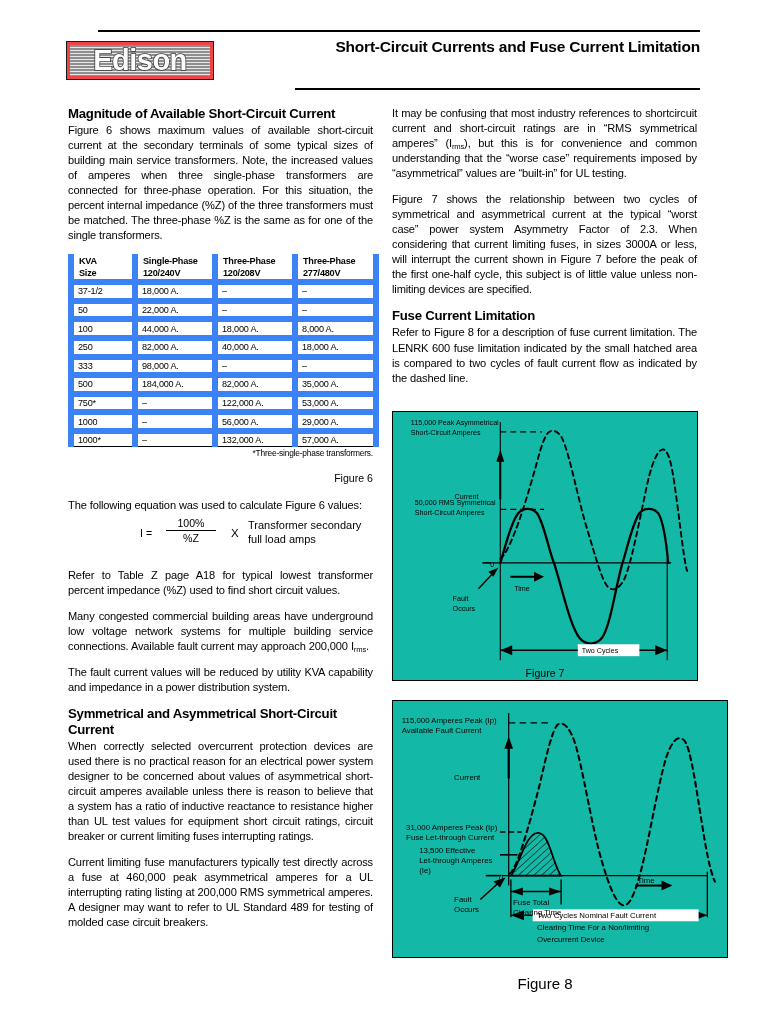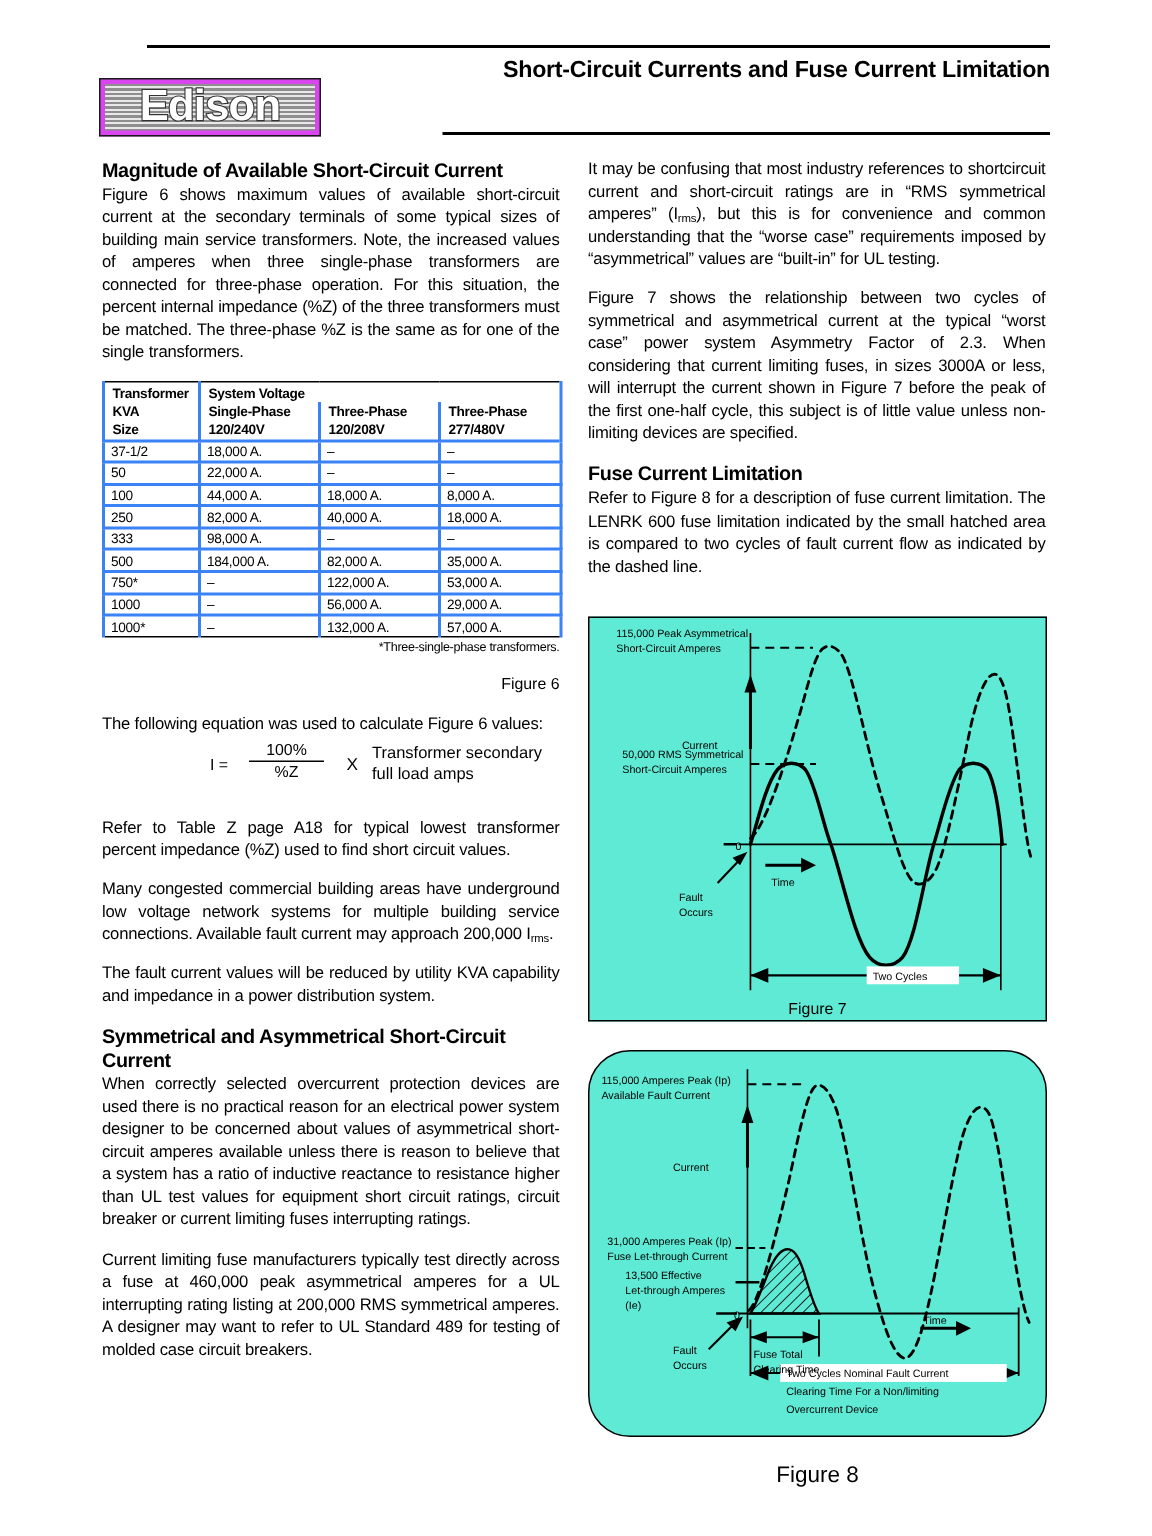--- a/index.html
+++ b/index.html
@@ -24,23 +24,23 @@
     left: 98px; top: 30px; width: 602px; height: 2px;
     background: #000;
   }
   .rule-bottom {
     position: absolute;
     left: 295px; top: 88px; width: 405px; height: 2px;
     background: #000;
   }
   #logo-box {
     position: absolute;
-    left: 66px; top: 52px; width: 146px; height: 37px;
+    left: 66px; top: 41px; width: 146px; height: 37px;
     border: 1.5px solid #1a1a1a;
-    background: #d946ef;
+    background: #ef4444;
     overflow: hidden;
   }
   #logo-inner {
     position: absolute;
     left: 3px; top: 3px; right: 3px; bottom: 3px;
     background:
       repeating-linear-gradient(
         to bottom,
         #8e8e8e 0px, #8e8e8e 1.6px,
         #e8e8e8 1.6px, #e8e8e8 3.0px
@@ -98,21 +98,21 @@
 
   
   #fig6-table {
     margin-top: 3px;
     border-collapse: collapse;
     width: 305px;
     table-layout: fixed;
     font-size: 9.1px;
   }
   #fig6-table td, #fig6-table th {
-    border: 2px solid #3b82f6;
+    border: 6px solid #3b82f6;
     padding: 0 0 0 4px;
     text-align: left;
     vertical-align: middle;
     height: 12.6px;
     font-weight: normal;
     letter-spacing: -0.2px;
     white-space: nowrap;
   }
   #fig6-table thead th {
     font-weight: bold;
@@ -155,25 +155,25 @@
   #eq-num { font-size: 10.6px; padding-bottom: 1px; }
   #eq-bar { height: 1.4px; background: #000; margin: 0 2px; }
   #eq-den { font-size: 10.6px; padding-top: 1px; }
   #eq-x { position: absolute; left: 163px; top: 13px; font-size: 11.5px; }
   #eq-rhs { position: absolute; left: 180px; top: 4px; line-height: 1.28; font-size: 11px; }
 
   
   .fig-box {
     position: absolute;
     border: 1.4px solid #000;
-    background: #5eead4;
+    background: #14b8a6;
     box-sizing: border-box;
   }
   #fig7-box { left: 392px; top: 411px; width: 306px; height: 270px; }
-  #fig8-box { left: 392px; top: 700px; width: 306px; height: 258px; border-radius: 28px; }
+  #fig8-box { left: 392px; top: 700px; width: 336px; height: 258px; }
   #fig7-cap {
     position: absolute; left: 392px; top: 667px; width: 306px;
     text-align: center; font-size: 10.6px;
   }
   #fig8-cap {
     position: absolute; left: 392px; top: 975px; width: 306px;
     text-align: center; font-size: 15px;
   }
   .fig-svg { display: block; width: 100%; height: 100%; }
   .fig-svg text {
@@ -201,24 +201,20 @@
   <p class="body">Figure 6 shows maximum values of available short-circuit current at the secondary terminals of some typical sizes of building main service transformers. Note, the increased values of amperes when three single-phase transformers are connected for three-phase operation. For this situation, the percent internal impedance (%Z) of the three transformers must be matched. The three-phase %Z is the same as for one of the single transformers.</p>
 
   <table id="fig6-table">
     <colgroup>
       <col class="col-kva">
         <col class="col-sp">
         <col class="col-3p208">
         <col class="col-3p480">
     </colgroup>
     <thead>
-      <tr class="h1">
-        <th>Transformer</th>
-        <th colspan="3">System Voltage</th>
-      </tr>
       <tr class="h2">
         <th>KVA</th>
         <th>Single-Phase</th>
         <th>Three-Phase</th>
         <th>Three-Phase</th>
       </tr>
       <tr class="h3">
         <th>Size</th>
         <th>120/240V</th>
         <th>120/208V</th>

